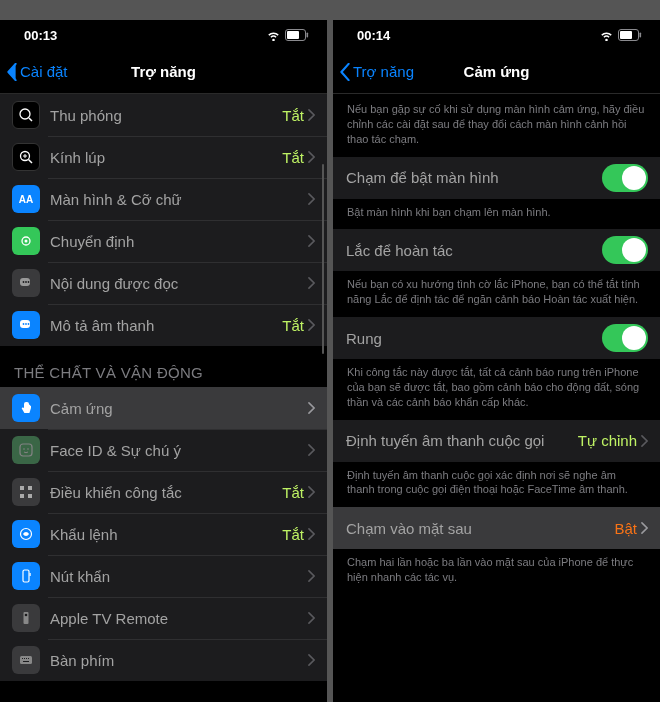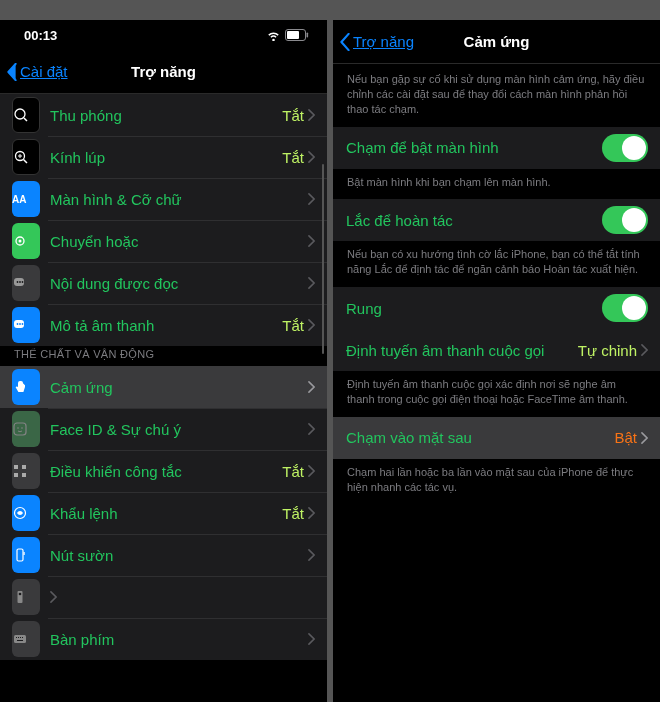--- a/index.html
+++ b/index.html
@@ -43,34 +43,33 @@
     justify-content: center;
     border-bottom: 0.5px solid #2a2a2a;
   }
   .nav-back {
     position: absolute;
     left: 6px;
     display: flex;
     align-items: center;
     color: #0a84ff;
     font-size: 15px;
-    text-decoration: underline;
   }
   .nav-back svg { margin-right: 2px; }
   .nav-title { font-size: 15px; font-weight: 600; color: #fff; }
   .scroll {
     flex: 1;
     overflow: hidden;
     position: relative;
   }
   .section-header {
-    font-size: 11px;
+    font-size: 15px;
     color: #7c7c80;
     text-transform: uppercase;
-    padding: 2px 14px 6px 14px;
+    padding: 18px 14px 6px 14px;
     letter-spacing: 0.3px;
   }
   .section-footer {
     font-size: 11px;
     color: #7c7c80;
     padding: 6px 14px 10px 14px;
     line-height: 1.35;
   }
   .row {
     display: flex;
@@ -87,29 +86,29 @@
     left: 48px;
     right: 0;
     top: 0;
     height: 0.5px;
     background: #2f2f31;
   }
   .row.no-icon { padding-left: 13px; }
   .group { margin-bottom: 0; }
   .row .icon {
     width: 28px;
-    height: 36px;
+    height: 28px;
     border-radius: 6px;
     margin-right: 10px;
     display: flex;
     align-items: center;
-    justify-content: flex-start;
+    justify-content: center;
     flex-shrink: 0;
   }
-  .row .label { flex: 1; font-size: 15px; color: #22c55e; }
+  .row .label { flex: 1; font-size: 15px; color: #a3a3a3; }
   .row .value { font-size: 15px; color: #bef264; margin-right: 4px; }
   .row .chev { color: #5a5a5e; }
   .toggle {
     width: 46px; height: 28px; border-radius: 14px;
     background: #34c759; position: relative; flex-shrink: 0;
   }
   .toggle::after {
     content: ""; position: absolute; right: 2px; top: 2px;
     width: 24px; height: 24px; border-radius: 12px; background: #fff;
   }
@@ -196,21 +195,21 @@
             <path d="M1 1l6 6-6 6" stroke="#5a5a5e" stroke-width="1.8" fill="none" stroke-linecap="round"></path>
           </svg>
       </div>
       <div class="row">
         <div class="icon ic-green">
             <svg width="16" height="16" viewBox="0 0 16 16">
               <circle cx="8" cy="8" r="4" fill="none" stroke="#fff" stroke-width="1.3"></circle>
               <circle cx="8" cy="8" r="1.5" fill="#fff"></circle>
             </svg>
           </div>
-        <span class="label">Chuyển hoặc</span>
+        <span class="label">Chuyển định</span>
         <svg class="chev" width="7" height="12" viewBox="0 0 8 14">
             <path d="M1 1l6 6-6 6" stroke="#5a5a5e" stroke-width="1.8" fill="none" stroke-linecap="round"></path>
           </svg>
       </div>
       <div class="row">
         <div class="icon ic-gray">
             <svg width="16" height="16" viewBox="0 0 16 16">
               <rect x="2" y="3" width="10" height="8" rx="3" fill="#999"></rect>
               <circle cx="5.5" cy="7" r="0.9" fill="#1c1c1e"></circle>
               <circle cx="8" cy="7" r="0.9" fill="#1c1c1e"></circle>
@@ -295,32 +294,33 @@
             <path d="M1 1l6 6-6 6" stroke="#5a5a5e" stroke-width="1.8" fill="none" stroke-linecap="round"></path>
           </svg>
       </div>
       <div class="row">
         <div class="icon ic-blue">
             <svg width="16" height="16" viewBox="0 0 16 16">
               <rect x="5" y="2" width="6" height="12" rx="1.5" fill="none" stroke="#fff" stroke-width="1.2"></rect>
               <rect x="11.5" y="5" width="1.2" height="3" fill="#fff"></rect>
             </svg>
           </div>
-        <span class="label">Nút sườn</span>
+        <span class="label">Nút khẩn</span>
         <svg class="chev" width="7" height="12" viewBox="0 0 8 14">
             <path d="M1 1l6 6-6 6" stroke="#5a5a5e" stroke-width="1.8" fill="none" stroke-linecap="round"></path>
           </svg>
       </div>
       <div class="row">
         <div class="icon ic-gray">
             <svg width="16" height="16" viewBox="0 0 16 16">
               <rect x="5.5" y="2" width="5" height="12" rx="1" fill="#888"></rect>
               <circle cx="8" cy="5" r="1.3" fill="#1c1c1e"></circle>
             </svg>
           </div>
+        <span class="label">Apple TV Remote</span>
         <svg class="chev" width="7" height="12" viewBox="0 0 8 14">
             <path d="M1 1l6 6-6 6" stroke="#5a5a5e" stroke-width="1.8" fill="none" stroke-linecap="round"></path>
           </svg>
       </div>
       <div class="row">
         <div class="icon ic-gray">
             <svg width="16" height="16" viewBox="0 0 16 16">
               <rect x="2" y="4" width="12" height="8" rx="1.5" fill="#888"></rect>
               <rect x="4" y="6" width="1" height="1" fill="#1c1c1e"></rect>
               <rect x="6" y="6" width="1" height="1" fill="#1c1c1e"></rect>
@@ -335,32 +335,45 @@
           </svg>
       </div>
     </div>
 
     <div class="scrollbar" style="top:70px;height:190px"></div>
   </div>
   <div class="home-indicator"></div>
 </div>
 
 <div class="phone">
+  <div class="status-bar">
+    <span>00:14</span>
+    <div class="status-icons">
+      <svg width="15" height="11" viewBox="0 0 16 12">
+          <path fill="#fff" d="M8 9.5a1.4 1.4 0 100 2.8 1.4 1.4 0 000-2.8zm-3.4-2.2a5 5 0 016.8 0l-1.1 1.2a3.3 3.3 0 00-4.6 0zM2.3 5a8.3 8.3 0 0111.4 0l-1.1 1.2a6.6 6.6 0 00-9.2 0z"></path>
+        </svg>
+      <svg width="24" height="12" viewBox="0 0 24 12">
+          <rect x="0.5" y="0.5" width="20" height="11" rx="2.5" fill="none" stroke="#8a8a8e"></rect>
+          <rect x="2" y="2" width="12" height="8" rx="1" fill="#fff"></rect>
+          <rect x="21.5" y="3.5" width="1.6" height="5" rx="0.8" fill="#8a8a8e"></rect>
+        </svg>
+    </div>
+  </div>
   <div class="nav">
     <div class="nav-back">
       <svg width="12" height="18" viewBox="0 0 12 20">
           <path d="M10 1L2 10l8 9" stroke="#0a84ff" stroke-width="2.4" fill="none" stroke-linecap="round" stroke-linejoin="round"></path>
         </svg>
       <span>Trợ năng</span>
     </div>
     <span class="nav-title">Cảm ứng</span>
   </div>
 
   <div class="scroll">
-    <div class="section-footer" style="padding-top:8px">Nếu bạn gặp sự cố khi sử dụng màn hình cảm ứng, hãy điều chỉnh các cài đặt sau để thay đổi cách màn hình phản hồi thao tác chạm.</div>
+    <div class="section-footer" style="padding-top:8px">Nếu bạn gặp sự cố khi sử dụng màn hình cảm ứng, hãy điều chỉnh các cài đặt sau để thay đổi cách màn hình cảnh hồi thao tác chạm.</div>
 
     <div class="group">
       <div class="row no-icon">
         <span class="label">Chạm để bật màn hình</span>
         <div class="toggle"></div>
       </div>
     </div>
     <div class="section-footer">Bật màn hình khi bạn chạm lên màn hình.</div>
 
     <div class="group">
@@ -370,20 +383,21 @@
       </div>
     </div>
     <div class="section-footer">Nếu bạn có xu hướng tình cờ lắc iPhone, bạn có thể tắt tính năng Lắc để định tác để ngăn cảnh báo Hoàn tác xuất hiện.</div>
 
     <div class="group">
       <div class="row no-icon">
         <span class="label">Rung</span>
         <div class="toggle"></div>
       </div>
     </div>
+    <div class="section-footer">Khi công tắc này được tắt, tất cả cảnh báo rung trên iPhone của bạn sẽ được tắt, bao gồm cảnh báo cho động đất, sóng thần và các cảnh báo khẩn cấp khác.</div>
 
     <div class="group">
       <div class="row no-icon">
         <span class="label">Định tuyến âm thanh cuộc gọi</span>
         <span class="value">Tự chỉnh</span>
         <svg class="chev" width="7" height="12" viewBox="0 0 8 14">
             <path d="M1 1l6 6-6 6" stroke="#5a5a5e" stroke-width="1.8" fill="none" stroke-linecap="round"></path>
           </svg>
       </div>
     </div>

